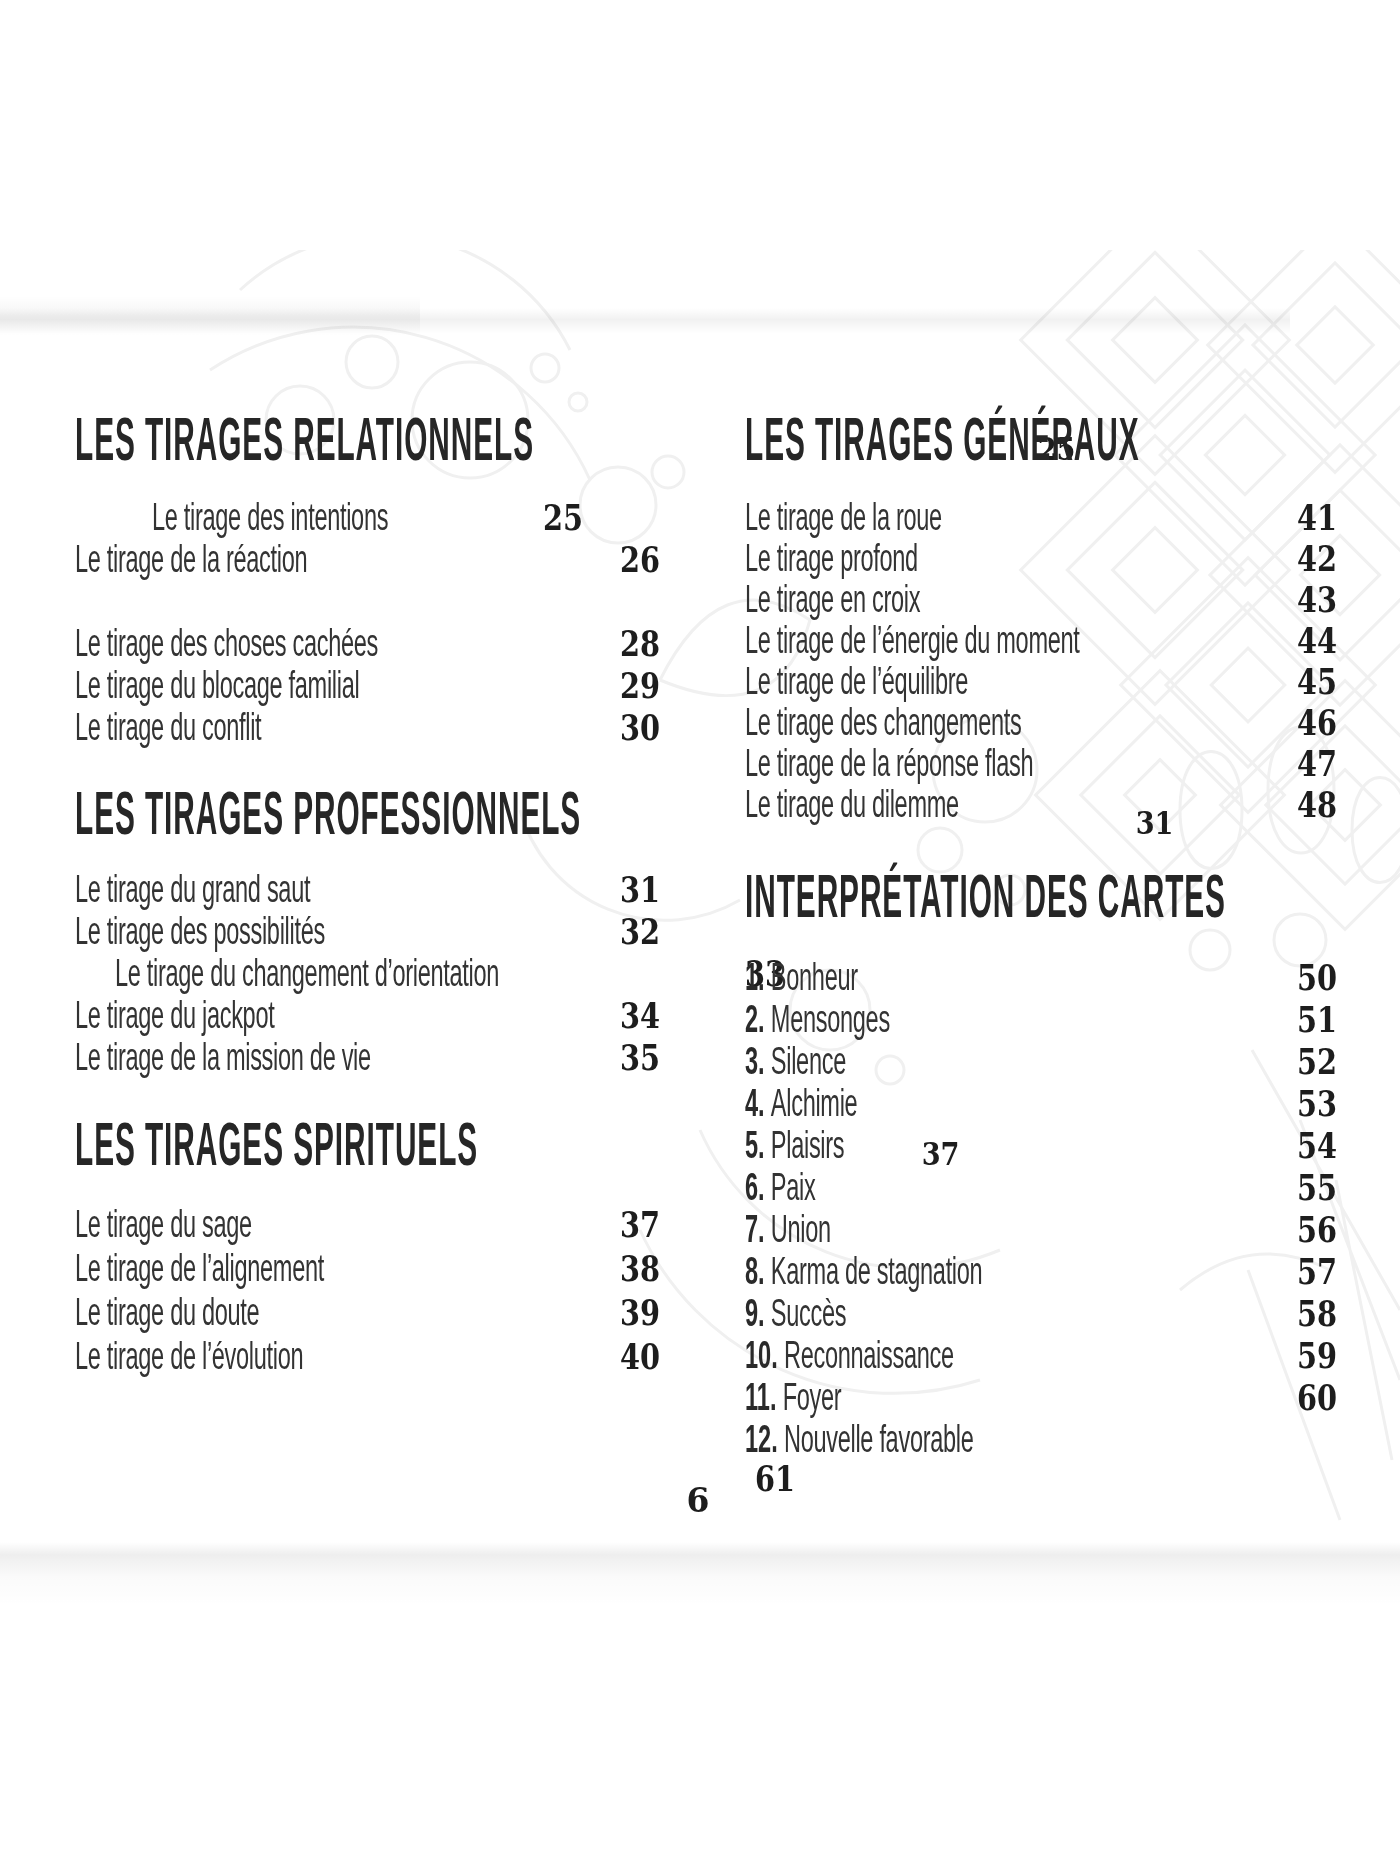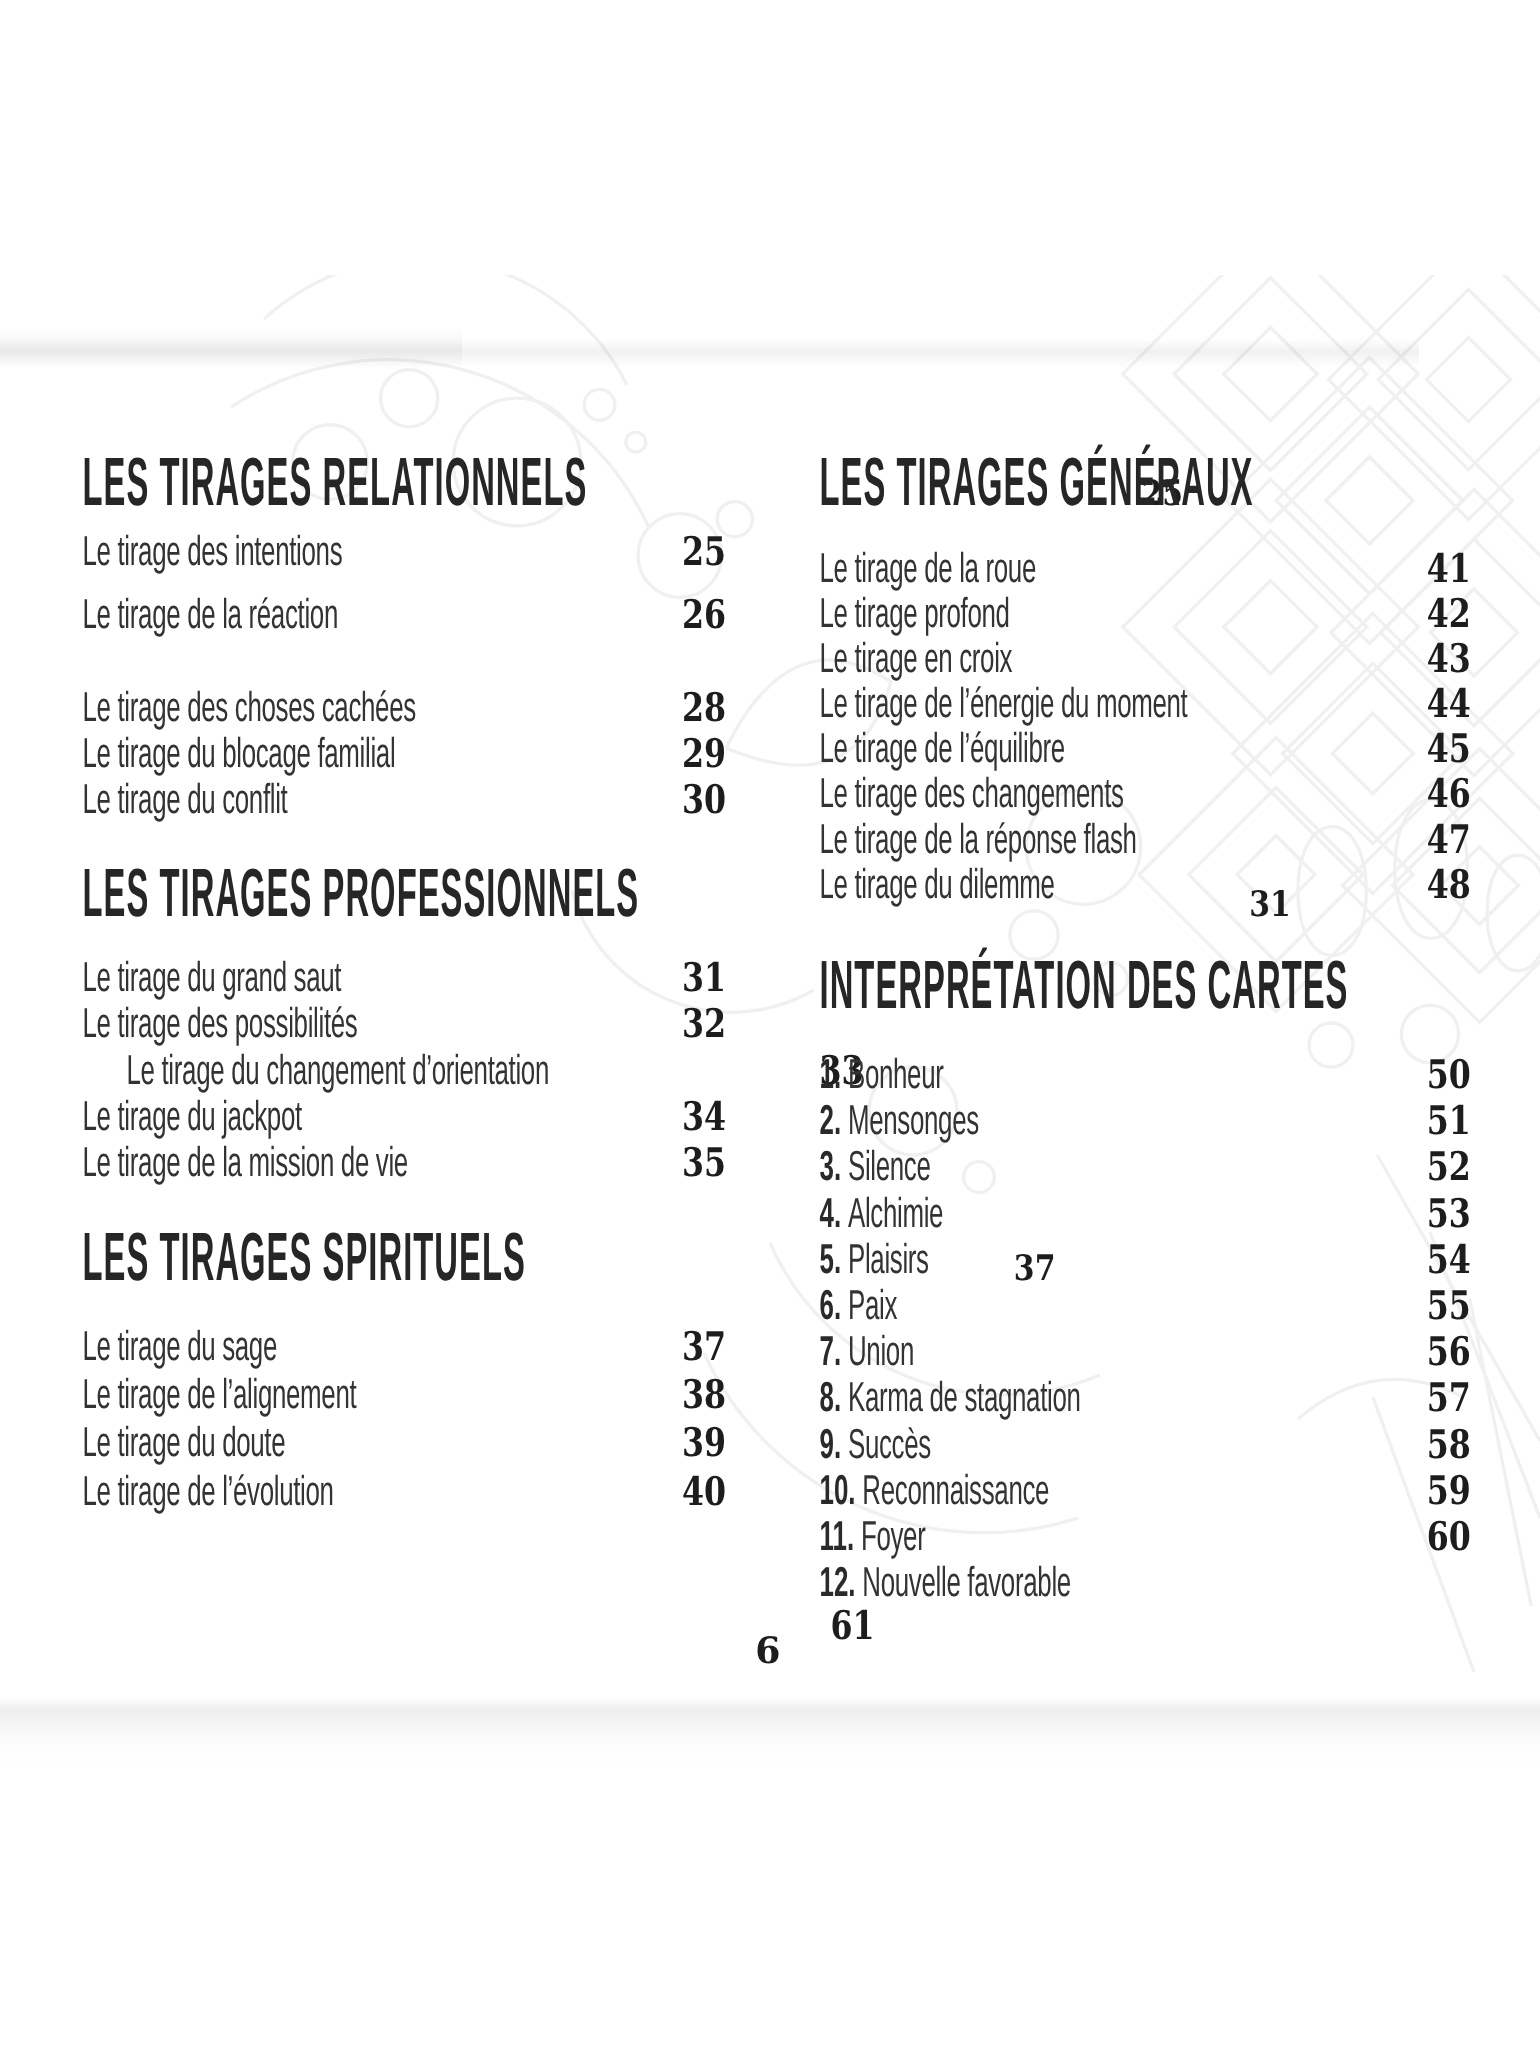--- a/index.html
+++ b/index.html
@@ -143,21 +143,21 @@
 
   <div class="top-shade"></div>
   <div class="top-shade2"></div>
   <div class="bottom-shade"></div>
 
   <div class="toc-col" style="left:75px;width:585px;">
       <div class="row" style="top: 408px;">
         <span class="h-label">LES TIRAGES RELATIONNELS</span>
         <span class="h-num">25</span>
       </div>
-      <div class="row" style="top: 483px;">
+      <div class="row" style="top: 498px; justify-content: center;">
         <span class="e-label">Le tirage des intentions</span>
         <span class="e-num">25</span>
       </div>
       <div class="row" style="top: 540px;">
         <span class="e-label">Le tirage de la réaction</span>
         <span class="e-num">26</span>
       </div>
       <div class="row" style="top: 624px;">
         <span class="e-label">Le tirage des choses cachées</span>
         <span class="e-num">28</span>

